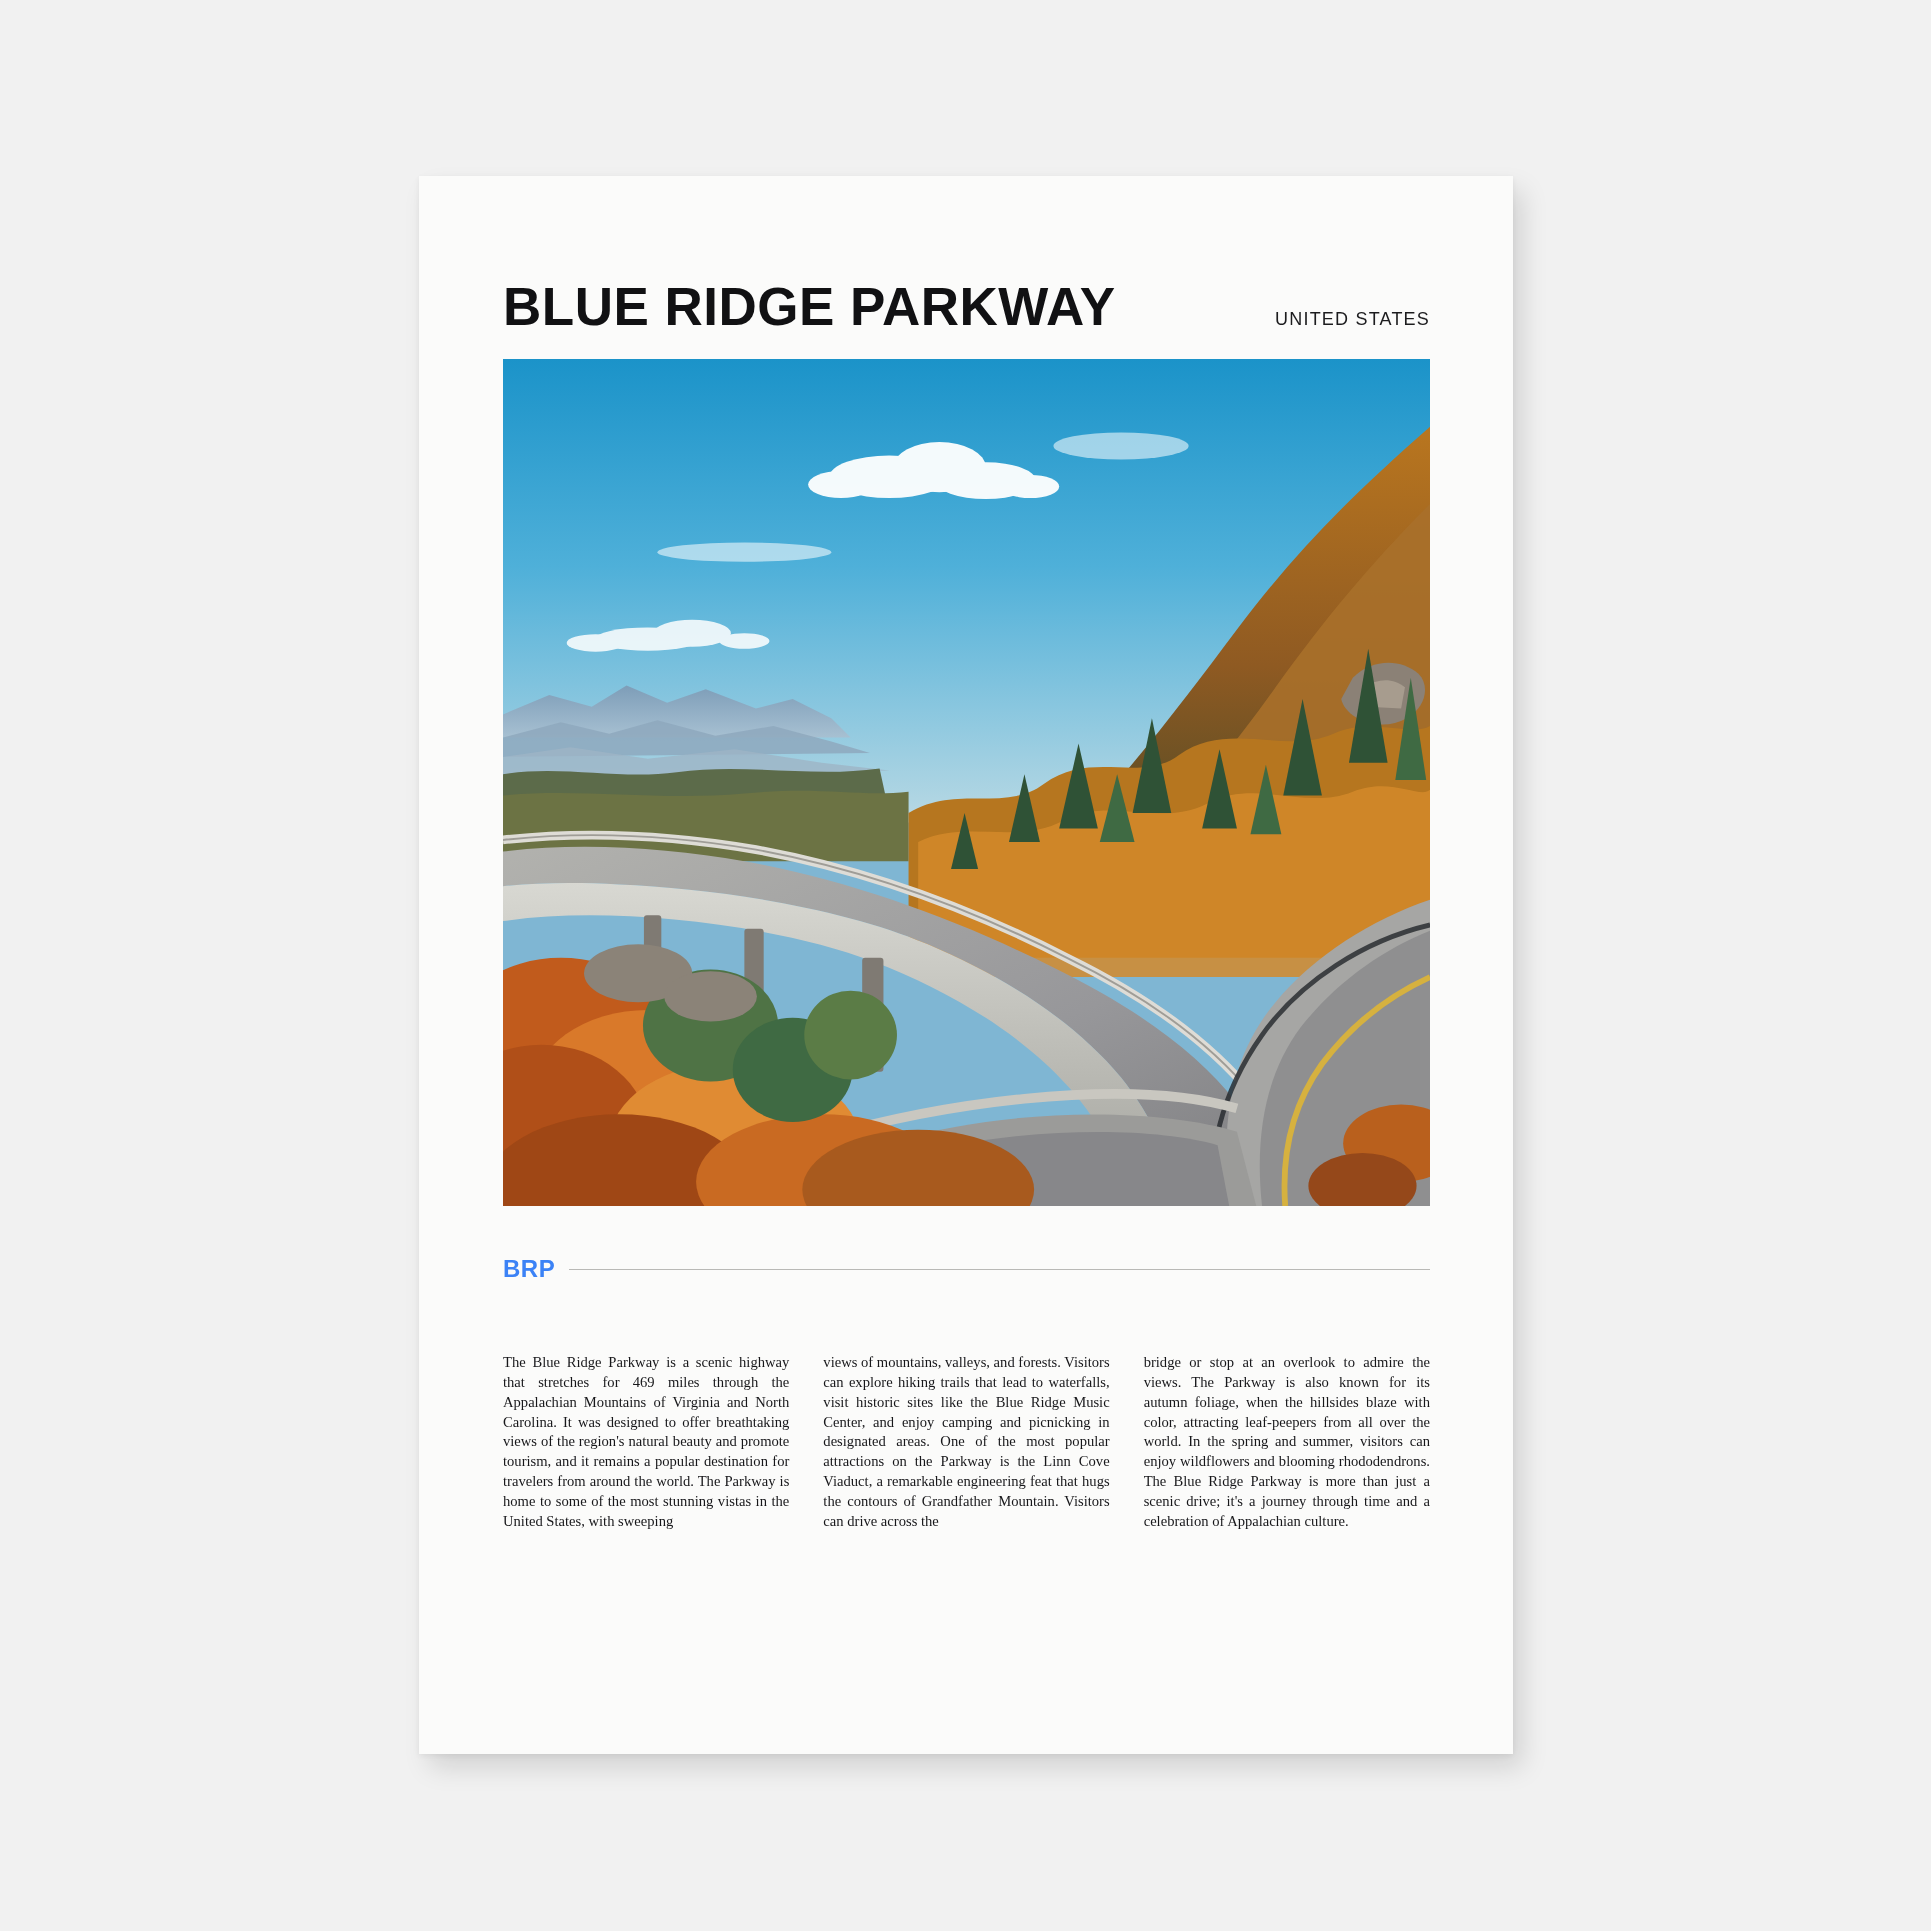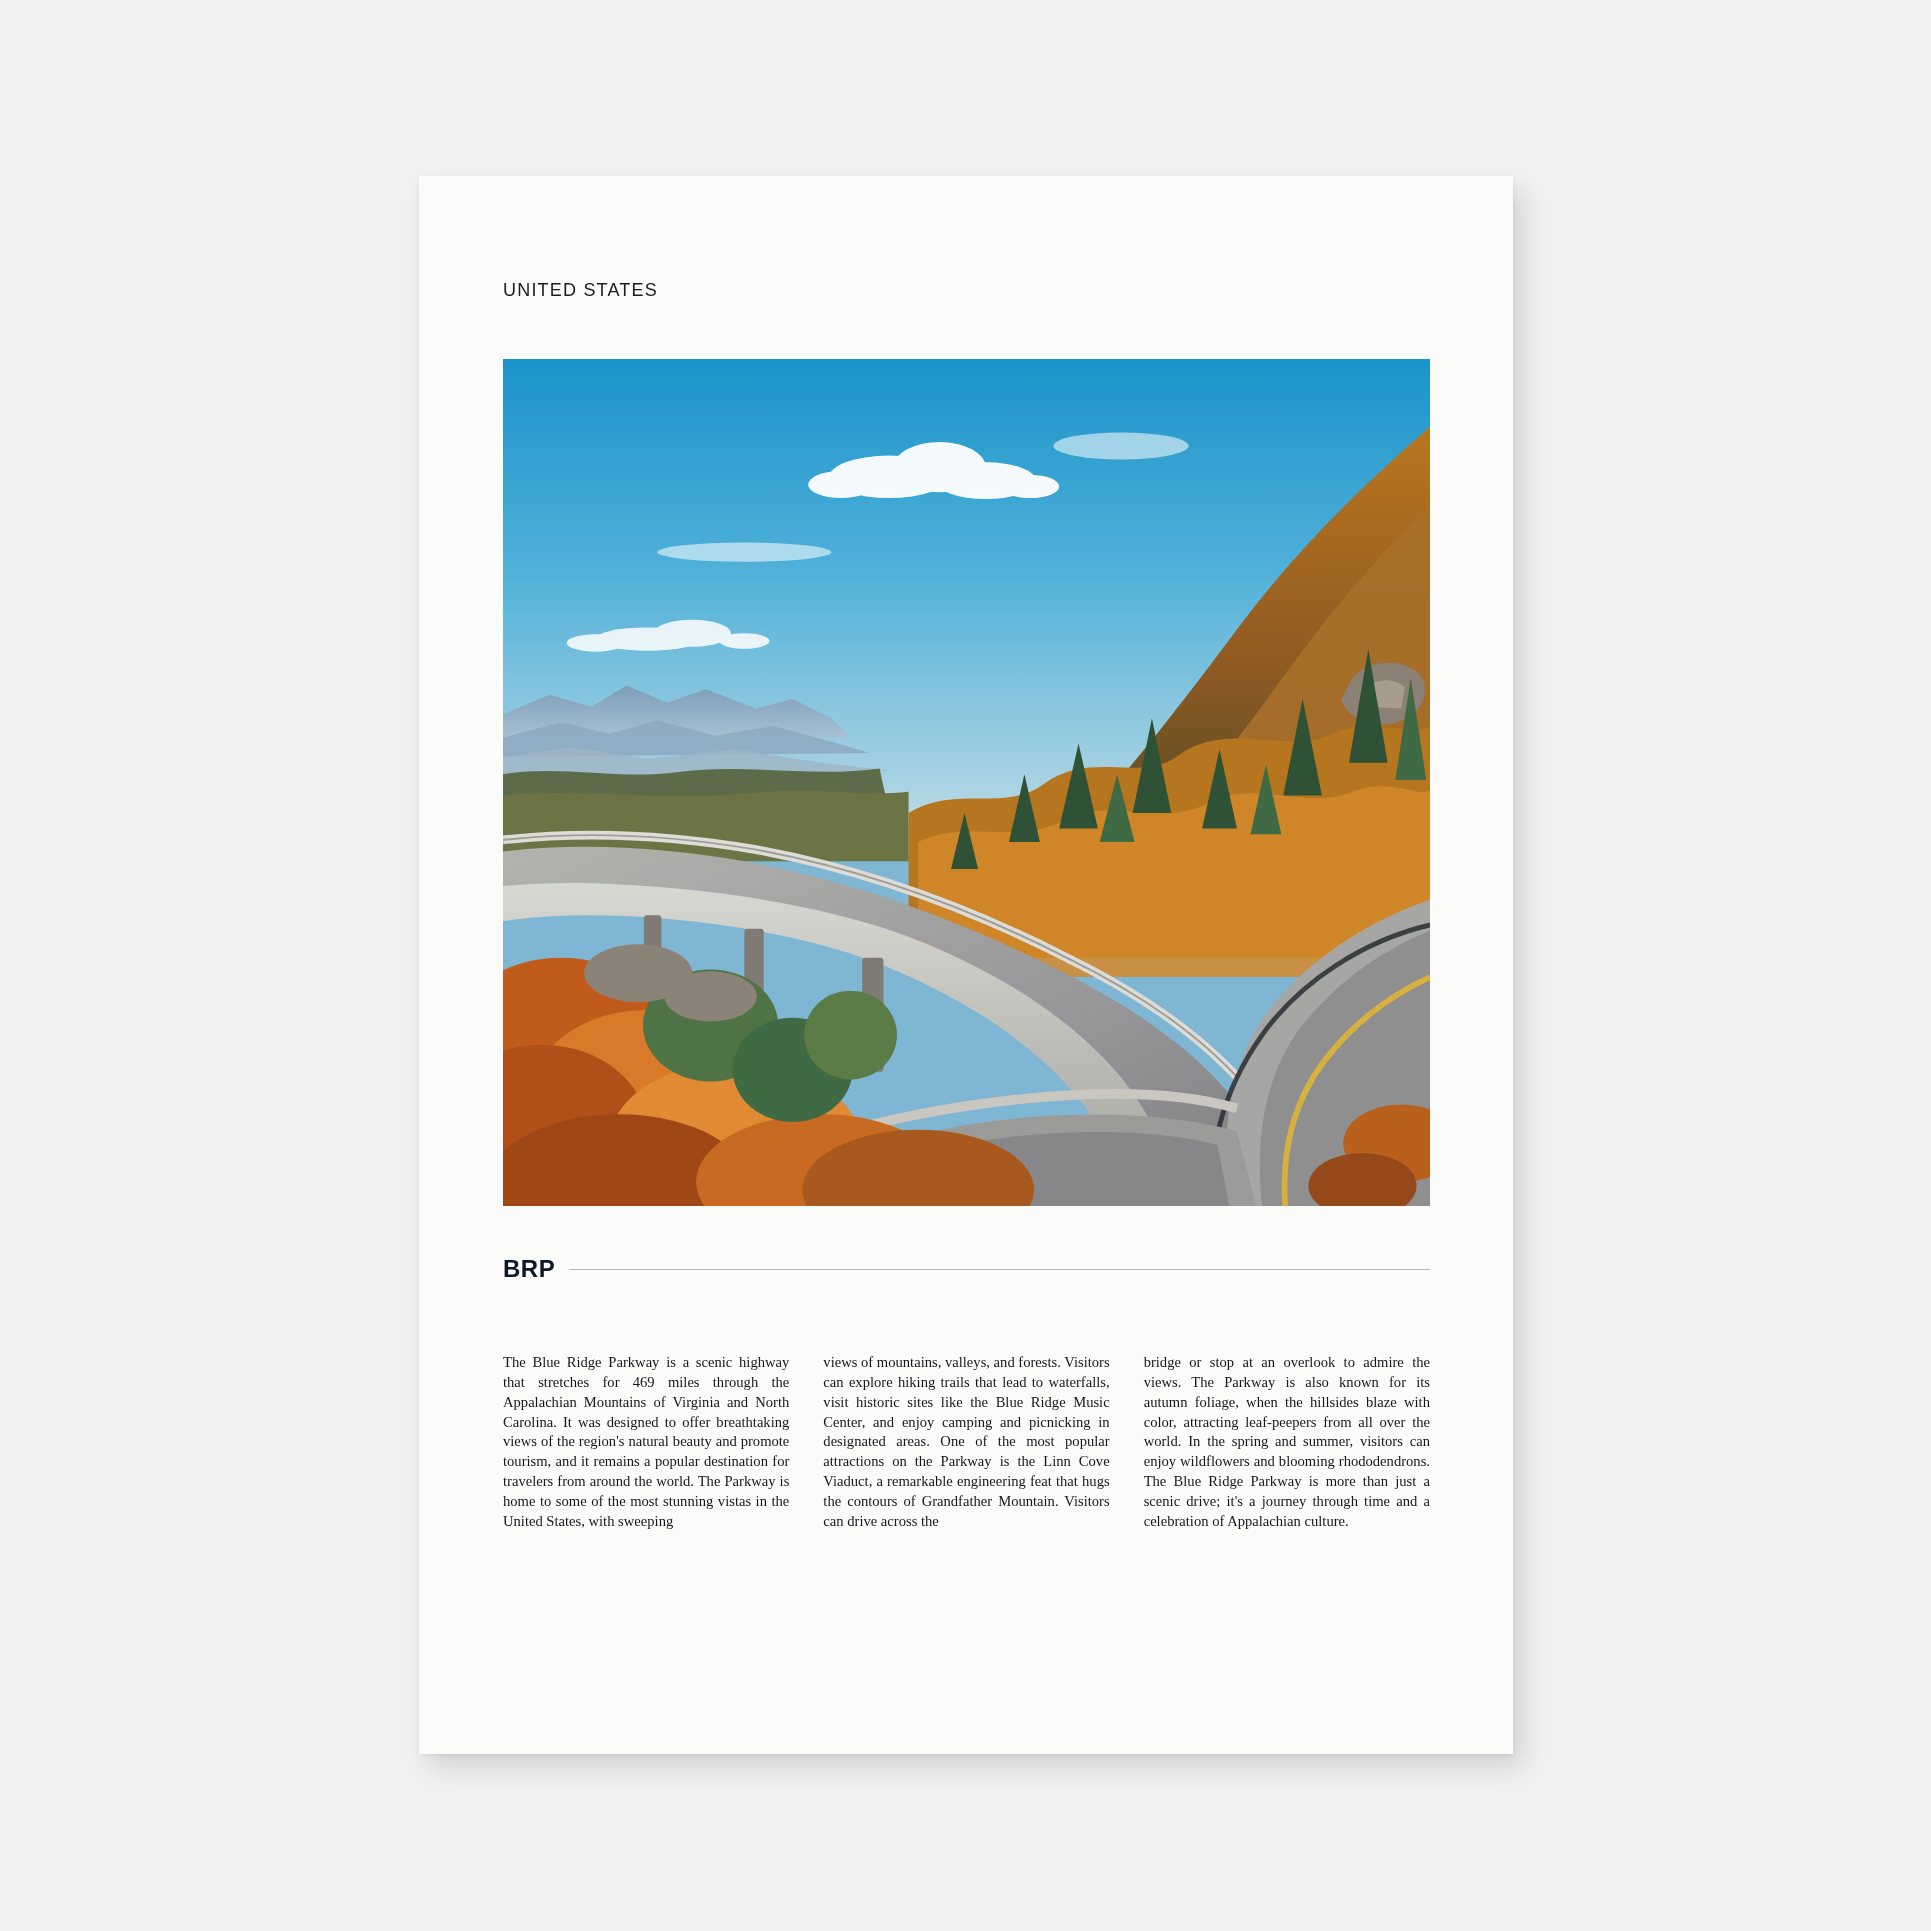--- a/index.html
+++ b/index.html
@@ -78,21 +78,21 @@
     width: 927px;
     display: flex;
     align-items: center;
     gap: 13.5px;
   }
   .rule-label {
     font-family: "Liberation Sans", sans-serif;
     font-weight: bold;
     font-size: 24px;
     letter-spacing: 0.5px;
-    color: #0f172a;
+    color: #3b82f6;
     line-height: 1;
   }
   .rule-line {
     flex: 1;
     height: 1px;
     background: #b9b9b6;
   }
 
   
   .columns {
@@ -115,20 +115,21 @@
   }
 </style>
 </head>
 <body>
 
 <div id="stage">
 
   <div id="poster">
 
     <div class="header">
+      <div class="title">BLUE RIDGE PARKWAY</div>
       <div class="country">UNITED STATES</div>
     </div>
 
     <div class="photo">
       <svg viewBox="0 0 960 877" preserveAspectRatio="xMidYMid slice">
         <defs>
           <linearGradient id="sky" x1="0" y1="0" x2="0" y2="1">
             <stop offset="0%" stop-color="#1b93c9"></stop>
             <stop offset="45%" stop-color="#4fb0d9"></stop>
             <stop offset="100%" stop-color="#b9d9e4"></stop>

